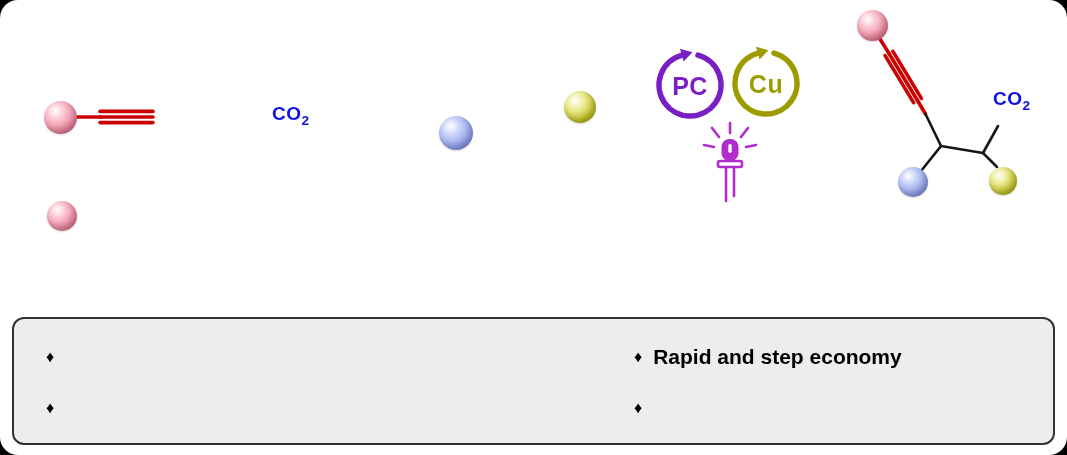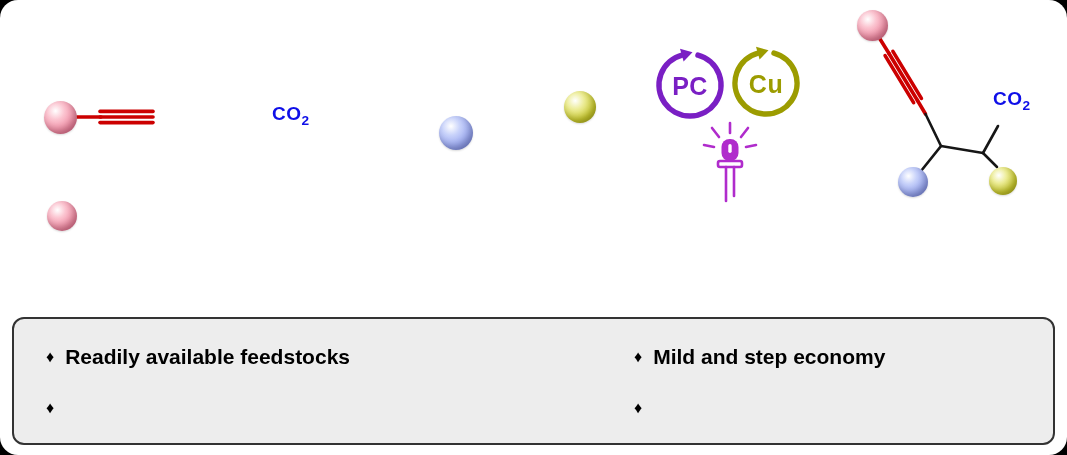--- a/index.html
+++ b/index.html
@@ -121,25 +121,24 @@
       <span>CO</span><sub>2</sub>
     </div>
 
     <div class="cyc-label pc" style="left:690px; top:86px;">PC</div>
     <div class="cyc-label cu" style="left:766px; top:84px;">Cu</div>
   </div>
 
   <div class="highlights">
     <div class="bullet-item">
       <span class="bullet-glyph">♦</span>
-      <span>Readily available feedstocks</span>
     </div>
     <div class="bullet-item">
       <span class="bullet-glyph">♦</span>
-      <span>Mild and step economy</span>
+      <span>Rapid and step economy</span>
     </div>
     <div class="bullet-item">
       <span class="bullet-glyph">♦</span>
     </div>
     <div class="bullet-item">
       <span class="bullet-glyph">♦</span>
     </div>
   </div>
 
 </div>

